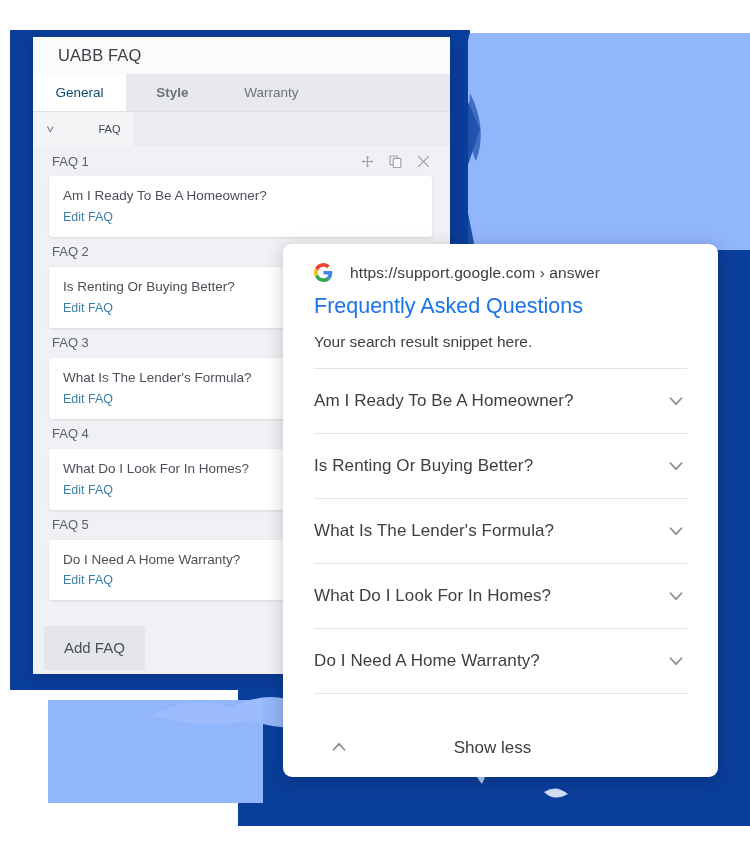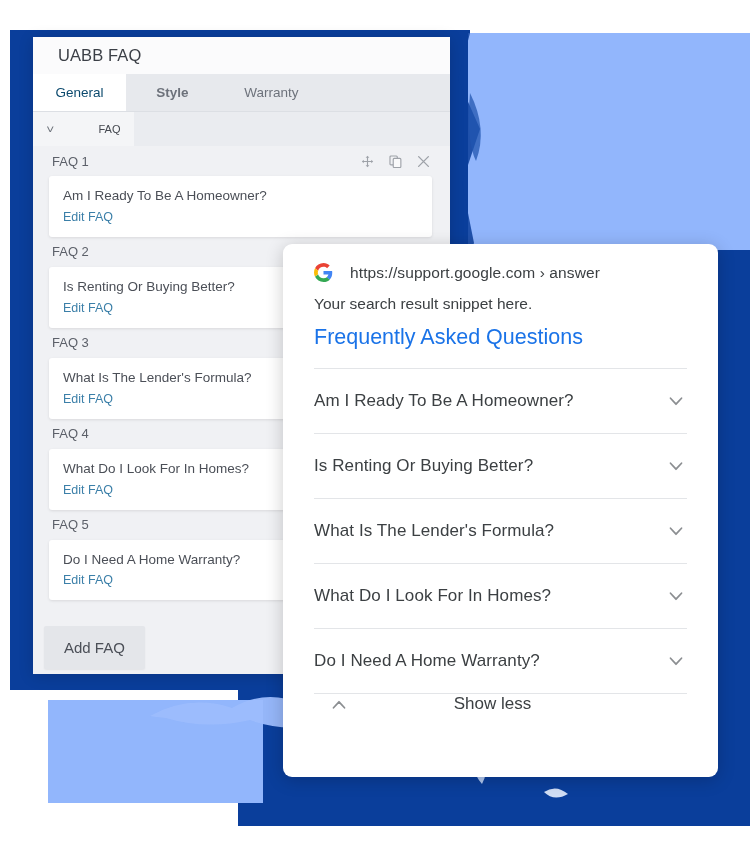--- a/index.html
+++ b/index.html
@@ -260,21 +260,21 @@
   .acc-chev {
     width: 22px; height: 22px;
     flex: 0 0 auto;
     display: block;
     opacity: .72;
   }
 
   #show-less-row {
     height: 64px;
     display: flex;
-    align-items: flex-start;
+    align-items: flex-end;
     border-top: 1px solid #e3e5e8;
     cursor: pointer;
   }
   #show-less-chev {
     width: 22px; height: 22px;
     margin-left: 14px;
     opacity: .72;
     display: block;
     flex: 0 0 auto;
   }
@@ -427,23 +427,23 @@
     <div id="result-url-row">
       <svg id="g-logo" viewBox="0 0 48 48">
         <path fill="#EA4335" d="M24 9.5c3.5 0 6.6 1.2 9 3.6l6.7-6.7C35.6 2.6 30.2 0 24 0 14.6 0 6.5 5.4 2.6 13.2l7.8 6.1C12.3 13.5 17.6 9.5 24 9.5z"></path>
         <path fill="#4285F4" d="M46.1 24.6c0-1.6-.15-3.2-.43-4.6H24v9.1h12.4c-.55 2.9-2.2 5.3-4.6 7l7.6 5.9c4.4-4.1 6.7-10.1 6.7-17.4z"></path>
         <path fill="#FBBC05" d="M10.4 28.6c-.5-1.5-.8-3-.8-4.6s.3-3.2.8-4.6l-7.8-6.1C.95 16.5 0 20.1 0 24s.95 7.5 2.6 10.7l7.8-6.1z"></path>
         <path fill="#34A853" d="M24 48c6.5 0 11.9-2.1 15.9-5.8l-7.6-5.9c-2.1 1.4-4.8 2.3-8.3 2.3-6.4 0-11.7-4-13.6-9.8l-7.8 6.1C6.5 42.6 14.6 48 24 48z"></path>
       </svg>
       <span id="result-url">https://support.google.com › answer</span>
     </div>
 
+    <div id="result-title">Frequently Asked Questions</div>
+
     <div id="result-snippet">Your search result snippet here.</div>
-
-    <div id="result-title">Frequently Asked Questions</div>
 
     <div id="accordion">
 
       <div class="acc-row">
         <span class="acc-q">Am I Ready To Be A Homeowner?</span>
         <svg class="acc-chev" viewBox="0 0 24 24">
           <path d="M6 9 L12 15.5 L18 9" fill="none" stroke="#5f6368" stroke-width="1.9" stroke-linecap="round" stroke-linejoin="round"></path>
         </svg>
       </div>
 

